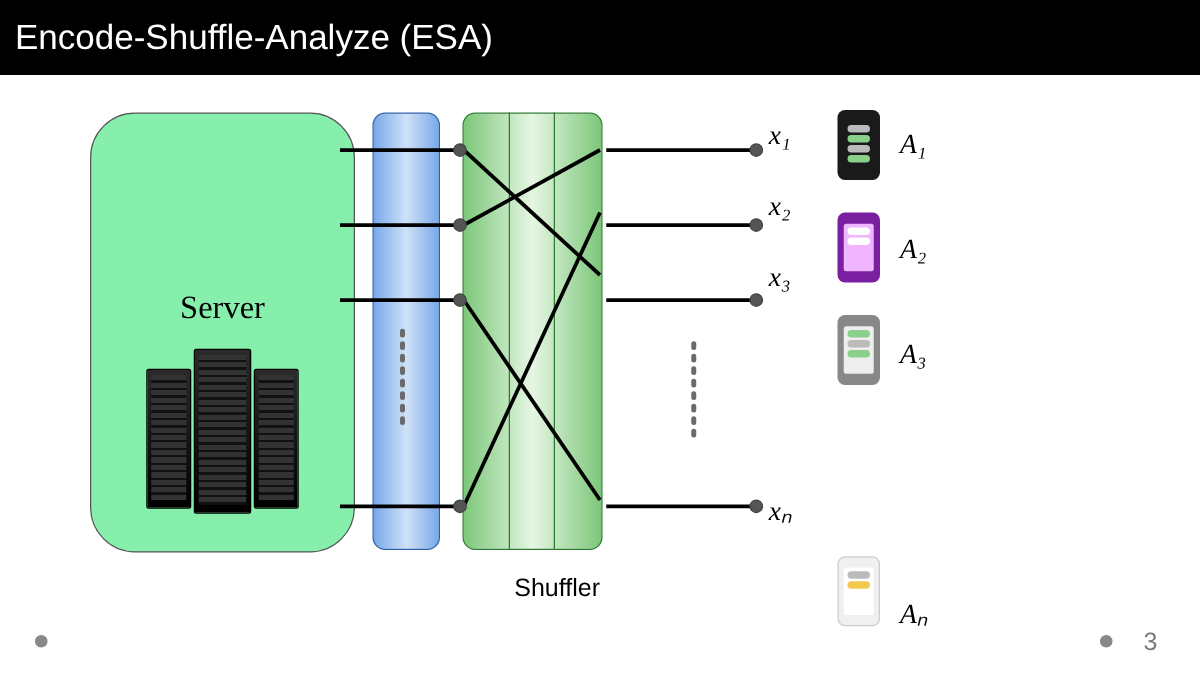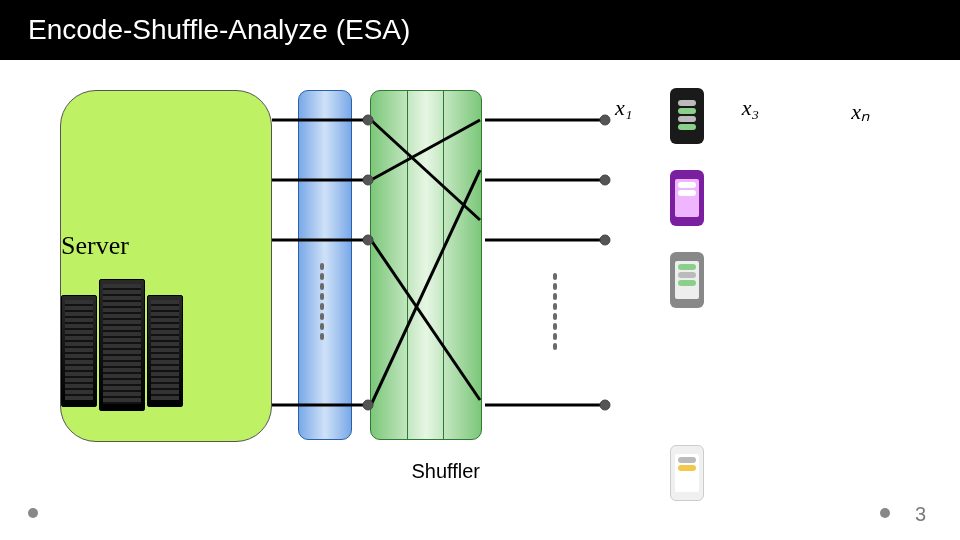--- a/index.html
+++ b/index.html
@@ -1,38 +1,38 @@
 <!DOCTYPE html>
 <html><head>
 <meta charset="utf-8">
 <style>
 html,body{margin:0;padding:0;width:960px;height:540px;background:#fff;font-family:Arial,Helvetica,sans-serif;overflow:hidden}
 .slide{position:relative;width:960px;height:540px}
-.titlebar{position:absolute;left:0;top:0;right:0;height:60px;background:#000;display:flex;align-items:center;padding-left:28px;box-sizing:border-box}
+.titlebar{position:absolute;left:0;top:0;right:0;height:60px;background:#000;display:flex;align-items:center;padding-left:12px;box-sizing:border-box}
 .titlebar span{font-size:28px}
 .t-esa{color:#fff;font-family:Arial,sans-serif}
 .t-cite{color:#fff;font-family:"Times New Roman",serif;margin-left:8px}
 .diagram{position:absolute;left:60px;top:90px;width:840px;height:390px}
-.server-box{position:absolute;left:0;top:0;width:210px;height:350px;border:1.5px solid #555;border-radius:36px;background:#bef264;display:flex;flex-direction:column;align-items:flex-start}
+.server-box{position:absolute;left:12px;top:0;width:210px;height:350px;border:1.5px solid #555;border-radius:36px;background:#86efac;display:flex;flex-direction:column;align-items:center}
 .server-label{font-family:"Times New Roman",serif;font-size:26px;margin-top:140px}
 .racks{margin-top:18px;display:flex;gap:2px}
 .rack{position:relative;background:linear-gradient(#2a2a2a,#000);border:1px solid #000;border-radius:2px}
 .rack:before{content:"";position:absolute;left:3px;right:3px;top:4px;bottom:6px;background:repeating-linear-gradient(to bottom,#333 0 4px,#111 4px 6px)}
 .rack.mid{width:44px;height:130px}
 .rack.side{width:34px;height:110px;margin-top:16px}
 .band{position:absolute;border-radius:10px}
 .blue-band{left:238px;top:0;width:52px;height:348px;background:linear-gradient(to right,#79a9e8 0%,#cfe1f7 50%,#79a9e8 100%);border:1px solid #2a5fa9}
 .green-band{left:310px;top:0;width:110px;height:348px;background:linear-gradient(to right,#7cc77a 0%,#e6f6e3 50%,#7cc77a 100%);border:1px solid #2f7a33}
 .green-band .inner-line{position:absolute;top:-1px;bottom:-1px;width:1px;background:#2f7a33}
 .shuffler-label{position:absolute;left:310px;top:370px;width:110px;text-align:right;font-size:20px}
 svg.arrows{position:absolute;left:0;top:0;width:840px;height:390px;overflow:visible}
 .arrow-line{stroke:#000;stroke-width:3;fill:none}
 .arrow-dot{fill:#555;stroke:#444;stroke-width:1}
 .dash{stroke:#6a6a6a;stroke-width:4;stroke-dasharray:3 7;stroke-linecap:round}
-.x-col{position:absolute;left:555px;top:5px;width:40px;display:flex;flex-direction:row;gap:46px}
+.x-col{position:absolute;left:555px;top:5px;width:40px;display:flex;flex-direction:column;gap:31px}
 .x-col .vdots{height:95px;display:flex;align-items:center;justify-content:center}
 .math{font-family:"Times New Roman",serif;font-size:22px;font-style:italic;position:relative}
 .phone-col{position:absolute;left:610px;top:-2px;display:flex;flex-direction:column;gap:26px}
 .phone{width:34px;height:56px;border-radius:6px;position:relative;display:flex;align-items:center;justify-content:center;box-sizing:border-box}
 .phone .screen{width:24px;height:38px;border-radius:2px;display:flex;flex-direction:column;gap:2px;padding:3px;box-sizing:border-box}
 .phone .bubble{height:6px;border-radius:3px;background:#8ad08a}
 .phone .bubble.alt{background:#bbb}
 .phone.p1{background:#1a1a1a}
 .phone.p2{background:#7a1fa0}
 .phone.p3{background:#888}
@@ -150,19 +150,26 @@
         </div>
       <div class="pgap"></div>
       <div class="phone pn">
           <div class="screen" style="background:#fff">
             <div class="bubble alt"></div>
             <div class="bubble" style="background:#f2c94c"></div>
           </div>
         </div>
     </div>
 
+    <div class="a-col">
+      <div class="math">A₁</div>
+      <div class="math">A₂</div>
+      <div class="math">A₃</div>
+      <div class="agap"></div>
+      <div class="math">Aₙ</div>
+    </div>
 
   </div>
 
   <div class="bullet l"></div>
   <div class="bullet r"></div>
   <div class="pagenum">3</div>
 </div>
 
 </body></html>

